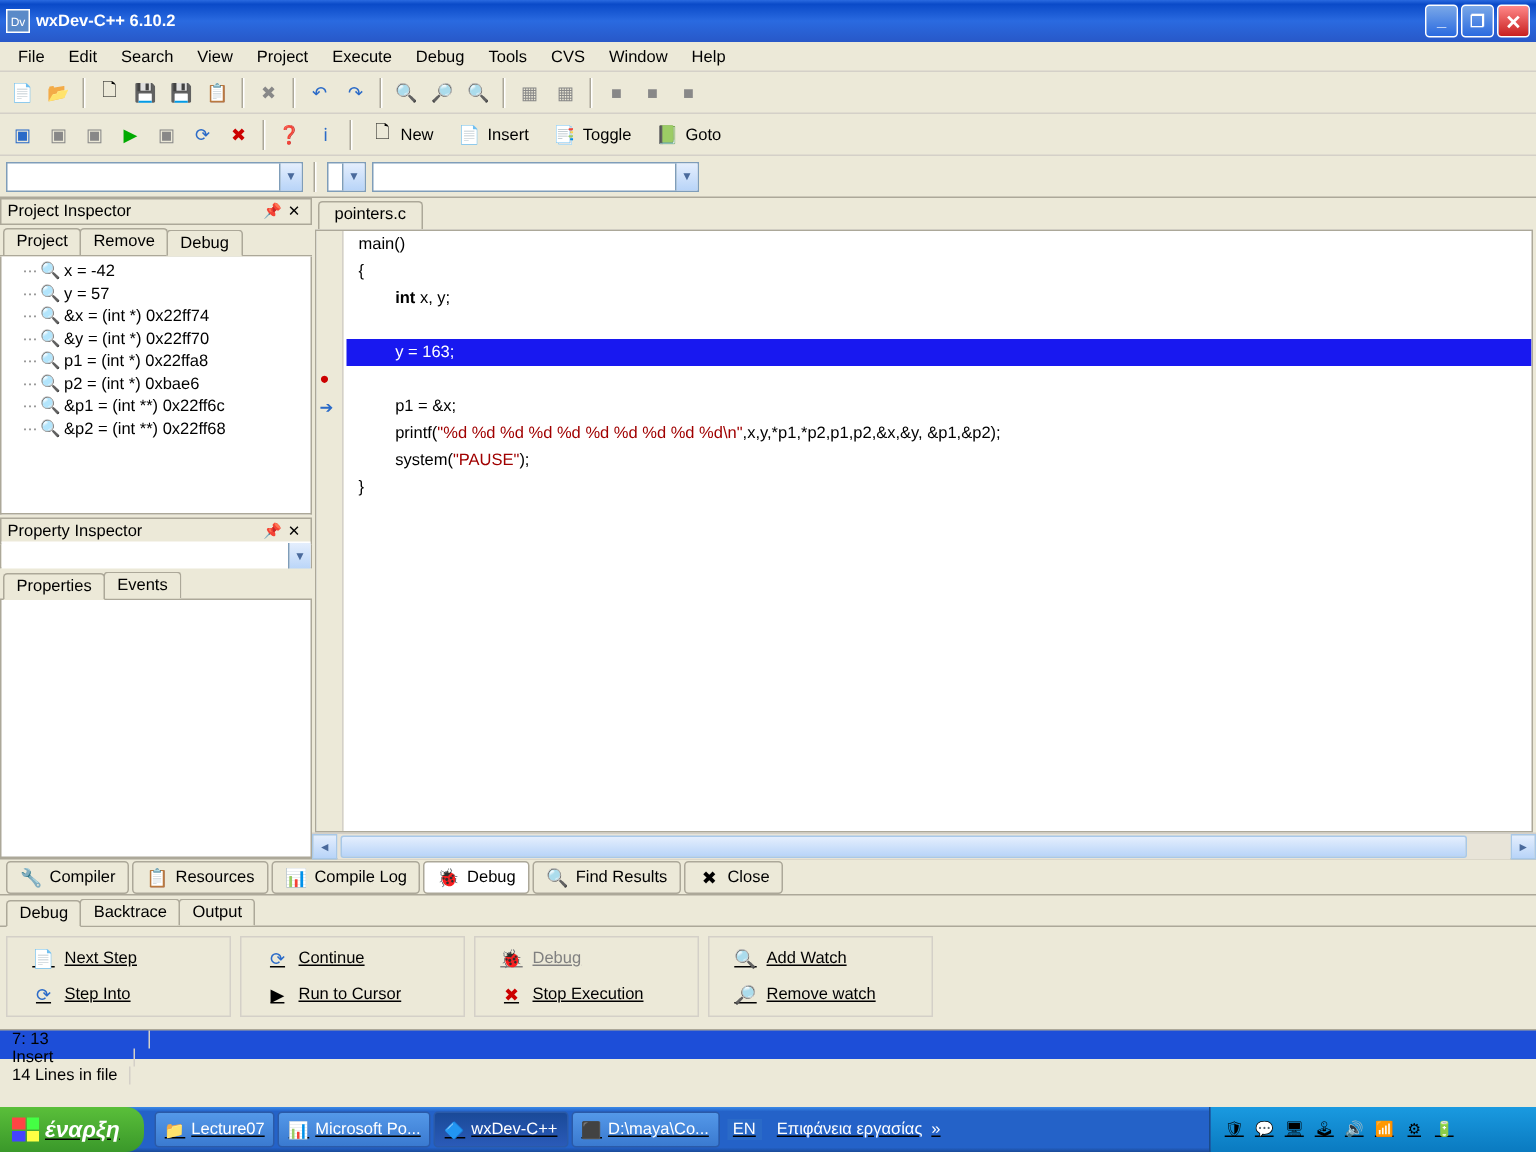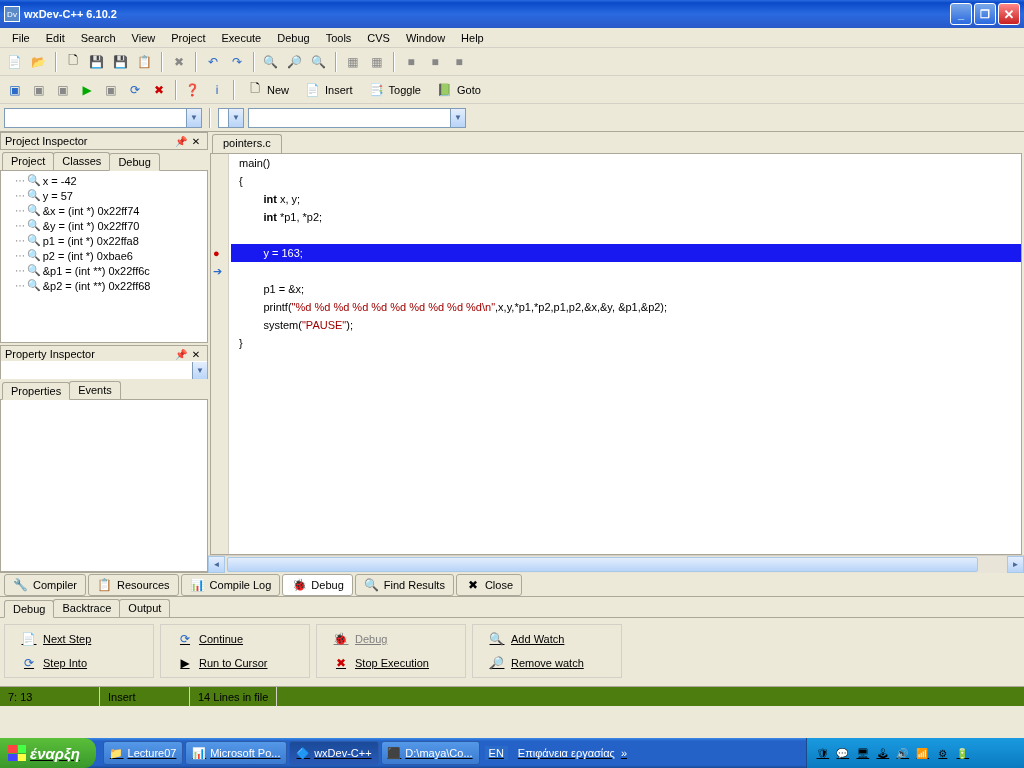--- a/index.html
+++ b/index.html
@@ -63,21 +63,21 @@
 .btab { display: flex; align-items: center; gap: 4px; padding: 2px 8px; border: 1px solid #aca899; background: #ece9d8; border-radius: 3px; }
 .btab.active { background: #fff; }
 
 .debug-panel { height: 90px; background: #ece9d8; border-top: 1px solid #aca899; }
 .debug-tabs { display: flex; height: 21px; padding: 2px 0 0 4px; border-bottom: 1px solid #aca899; }
 .debug-buttons { display: flex; padding: 6px 4px; gap: 6px; }
 .dbtn-group { display: flex; flex-direction: column; gap: 4px; border: 1px solid #d4d0c8; padding: 4px 8px; background: #ece9d8; }
 .dbtn { display: flex; align-items: center; gap: 6px; padding: 2px 8px; text-decoration: underline; color: #000; }
 .dbtn.disabled { color: #808080; text-decoration: underline; }
 
-.statusbar { height: 20px; background: #4d7c0f; border-top: 1px solid #aca899; display: flex; align-items: flex-start; }
+.statusbar { height: 20px; background: #1d4ed8; border-top: 1px solid #aca899; display: flex; align-items: flex-start; flex-direction: column; }
 .status-seg { padding: 0 8px; border-right: 1px solid #d4d0c8; height: 100%; display: flex; align-items: center; }
 
 .taskbar { position: absolute; bottom: 0; left: 0; right: 0; height: 30px; background: linear-gradient(to bottom, #3a8ae8, #2462c8 10%, #2462c8 90%, #1a4a98); display: flex; align-items: center; text-decoration: underline; }
 .start-btn { height: 30px; background: linear-gradient(to bottom, #5abf3a, #3a982a); display: flex; align-items: center; padding: 0 16px 0 8px; border-radius: 0 12px 12px 0; gap: 4px; }
 .start-flag { width: 18px; height: 16px; display: grid; grid-template-columns: 1fr 1fr; grid-template-rows: 1fr 1fr; gap: 1px; }
 .start-flag span:nth-child(1){background:#f44;} .start-flag span:nth-child(2){background:#4f4;} .start-flag span:nth-child(3){background:#44f;} .start-flag span:nth-child(4){background:#ff4;}
 .start-text { color: #fff; font-weight: bold; font-style: italic; font-size: 15px; }
 .task-btn { height: 24px; margin: 0 1px; padding: 0 6px; display: flex; align-items: center; gap: 4px; background: linear-gradient(to bottom, #5498e8, #3a7ad0); border: 1px solid #2a5aa8; border-radius: 3px; color: #fff; max-width: 130px; overflow: hidden; white-space: nowrap; }
 .task-btn.active { background: linear-gradient(to bottom, #1a4a98, #2a5ab8); }
 .systray { margin-left: auto; height: 30px; background: linear-gradient(to bottom, #1a9ae0, #0a7ac0); display: flex; align-items: center; padding: 0 8px; gap: 4px; border-left: 1px solid #1a4a88; }
@@ -239,21 +239,21 @@
 
 <div class="main-area">
   <div class="left-panel">
     <div class="panel-header">
       <span class="panel-header-title">Project Inspector</span>
       <span class="panel-header-btn">📌</span>
       <span class="panel-header-btn">✕</span>
     </div>
     <div class="tabs-row" id="proj-tabs">
         <div class="tab">Project</div>
-        <div class="tab">Classes</div>
+        <div class="tab">Remove</div>
         <div class="tab active">Debug</div>
       </div>
     <div class="tree-view" id="watch-tree" style="height:200px">
         <div class="tree-item">
           <span class="dotter">⋯</span>
           <span class="magnify">🔍</span> 
           <span>x = -42</span>
         </div>
         <div class="tree-item">
           <span class="dotter">⋯</span>
@@ -316,21 +316,20 @@
     </div>
     <div class="editor">
       <div class="gutter" id="gutter">
           <div class="gutter-mark" style="top: 93px;"><span style="color:#c00">●</span></div>
           <div class="gutter-mark" style="top: 111px;"><span style="color:#2a6ac8">➔</span></div>
         </div>
       <div class="code-area" id="code">
           <div class="code-line">main()</div>
           <div class="code-line">{</div>
           <div class="code-line">        <span class="kw">int</span> x, y;</div>
-          <div class="code-line">        <span class="kw">int</span> *p1, *p2;</div>
           <div class="code-line">&nbsp;</div>
           <div class="code-line hl-blue">        y = 163;</div>
           <div class="code-line">&nbsp;</div>
           <div class="code-line">        p1 = &amp;x;</div>
           <div class="code-line">        printf(<span class="str">"%d %d %d %d %d %d %d %d %d %d\n"</span>,x,y,*p1,*p2,p1,p2,&amp;x,&amp;y, &amp;p1,&amp;p2);</div>
           <div class="code-line">        system(<span class="str">"PAUSE"</span>);</div>
           <div class="code-line">}</div>
         </div>
     </div>
     <div class="hscroll">

